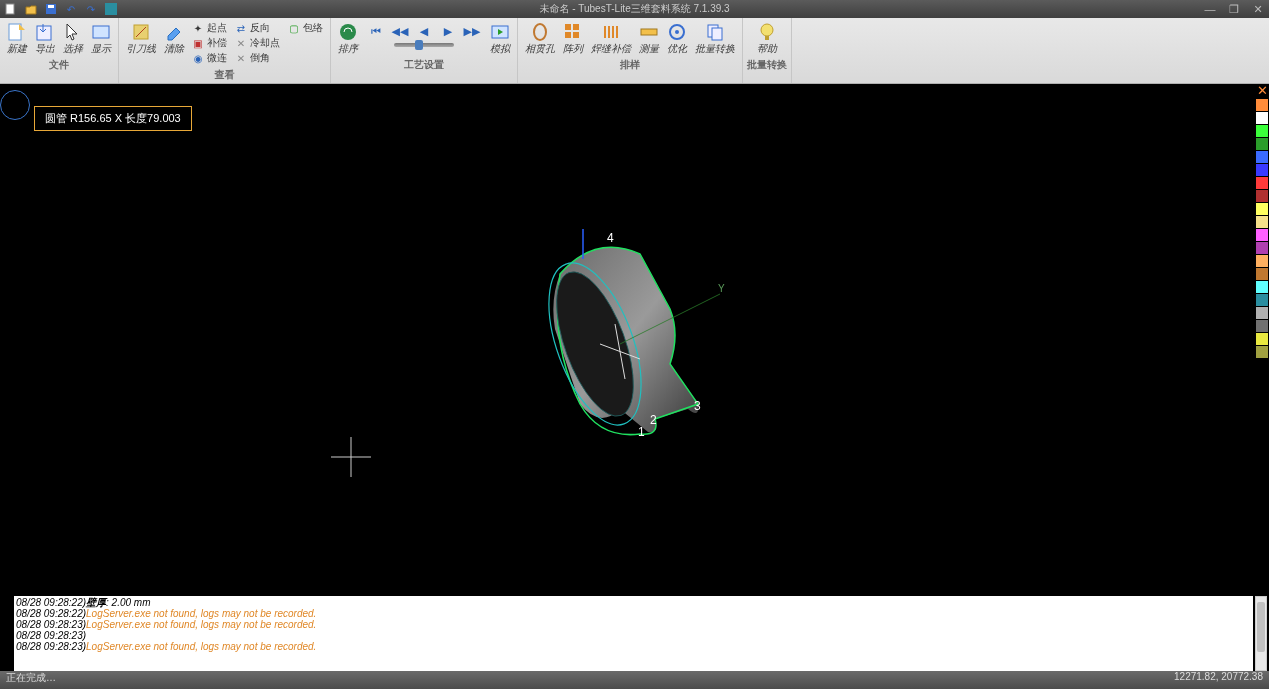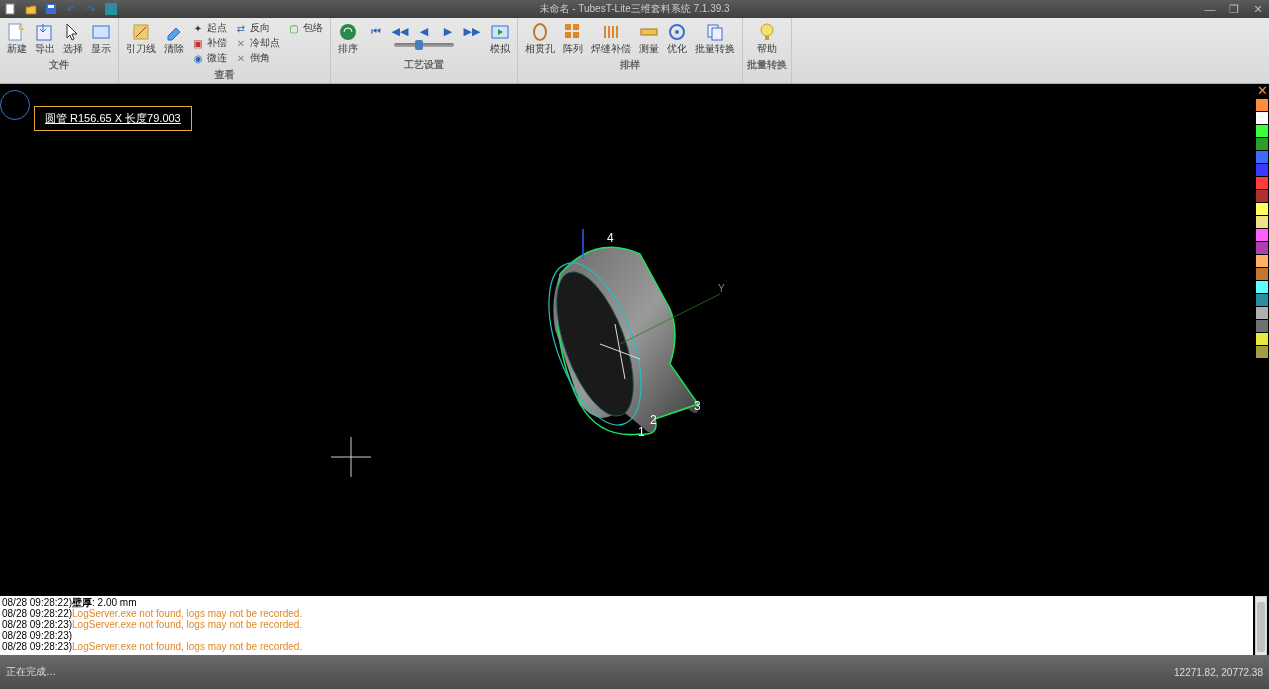--- a/index.html
+++ b/index.html
@@ -34,21 +34,21 @@
   align-items: center;
   border-right: 1px solid #c6c6c6;
   padding: 2px 4px 0 4px;
 }
 .ribbon-items { display: flex; gap: 2px; align-items: flex-start; }
 .ribbon-btn {
   display: flex; flex-direction: column; align-items: center; gap: 2px;
   padding: 2px 3px; min-width: 24px;
 }
 .ribbon-btn .icon { width: 20px; height: 20px; display:flex; align-items:center; justify-content:center; }
-.ribbon-btn .lbl { font-size: 10px; line-height: 1; }
+.ribbon-btn .lbl { font-size: 10px; line-height: 1; font-style: italic; }
 .ribbon-group-label { font-size: 10px; color: #666; padding-top: 2px; font-weight: bold; }
 .small-stack { display: flex; flex-direction: column; gap: 1px; font-size: 10px; padding: 1px 3px; }
 .small-row { display: flex; align-items: center; gap: 3px; white-space: nowrap; }
 .small-row .icon { width: 12px; height: 12px; display:flex; align-items:center; justify-content:center; }
 .slider-track {
   width: 60px; height: 4px; background: linear-gradient(#777, #aaa); border-radius: 2px; position: relative;
 }
 .slider-thumb {
   position: absolute; left: 35%; top: -3px; width: 8px; height: 10px; background: #4a7dbd; border-radius: 2px;
 }
@@ -59,49 +59,49 @@
   width: 1256px; height: 512px; background: #000; position: relative;
 }
 .color-palette {
   position: absolute; top: 84px; right: 0; width: 13px; display: flex; flex-direction: column;
 }
 .color-palette div { width: 12px; height: 12px; margin-bottom: 1px; border: 0; }
 .close-x { position:absolute; top:84px; right:0; width:13px; height:13px; color:#ff8c3a; font-size:13px; text-align:center; line-height:13px;}
 .info-label {
   position: absolute; top: 106px; left: 34px;
   border: 1px solid #e8a838; padding: 4px 10px;
-  color: #fff; font-size: 11px; white-space: nowrap; text-decoration: underline;
+  color: #fff; font-size: 11px; white-space: nowrap;
 }
 .info-circle {
   position: absolute; top: 90px; left: 0; width: 30px; height: 30px;
   border: 1px solid #3a74c9; border-radius: 50%;
 }
 .scrollbar-v {
   position: absolute; top: 596px; right: 2px; width: 12px; height: 75px;
   background: #e8e8e8; border: 1px solid #ccc;
 }
 .scrollbar-v .thumb {
   position: absolute; left: 1px; right: 1px; top: 5px; height: 50px;
   background: #c0c0c0; border-radius: 2px;
 }
 
 .viewport svg.scene { position:absolute; left:0; top:0; }
 
 .log-area {
-  position: absolute; top: 596px; left: 0; right: 16px; height: 75px;
+  position: absolute; top: 596px; left: 14px; right: 16px; height: 75px;
   background: #fff; font-size: 10px; line-height: 11px; padding: 1px 2px;
-  overflow: hidden; color: #000;
+  overflow: hidden; color: #000; font-style: italic;
 }
 .log-line { white-space: nowrap; }
 .log-warn { color: #e08828; }
 
 .statusbar {
-  position: absolute; bottom: 0; left: 0; right: 0; height: 34px;
+  position: absolute; bottom: 0; left: 0; right: 0; height: 18px;
   background: linear-gradient(#6a6a6a, #4b4b4b);
-  color: #ddd; font-size: 10px; display: flex; align-items: center;
+  color: #ddd; font-size: 10px; display: flex; align-items: flex-start;
   padding: 0 6px; justify-content: space-between;
 }
 </style>
 </head>
 <body>
 
 <div class="titlebar">
   <div class="qat">
     <span class="qat-item">
         <svg width="12" height="12">

